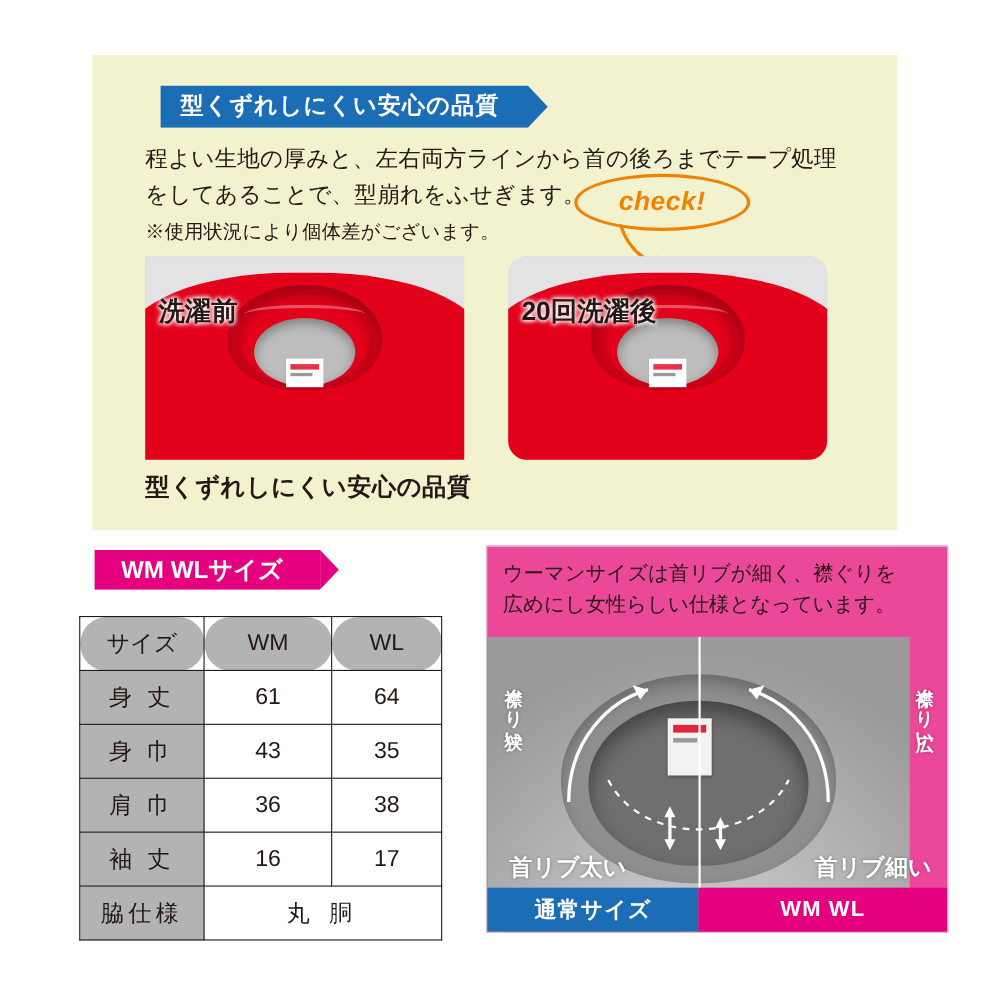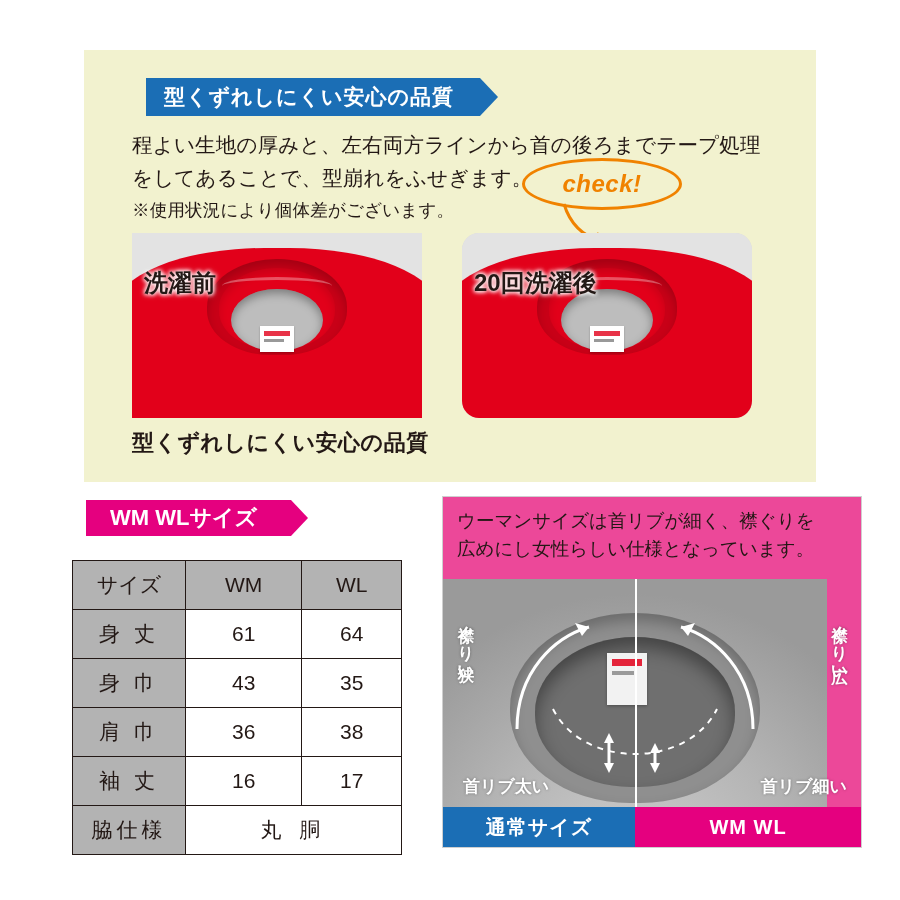--- a/index.html
+++ b/index.html
@@ -261,20 +261,21 @@
   table.size-table td {
     border: 1.5px solid #231815;
     text-align: center;
     height: 46px;
     font-weight: normal;
     color: #231815;
   }
   table.size-table thead th {
     background: #b3b3b3;
     font-weight: normal;
+    border-radius: 24px;
   }
   table.size-table tbody th {
     background: #b3b3b3;
     width: 110px;
     letter-spacing: 4px;
   }
   table.size-table td {
     background: #ffffff;
     margin-top: 24px;
   }
@@ -369,21 +370,21 @@
     left: 192px;
     top: 82px;
     width: 2px;
     height: 230px;
     background: #ffffff;
     z-index: 5;
   }
   .neck-label {
     position: absolute;
     color: #ffffff;
-    font-size: 17px;
+    font-size: 21px;
     font-weight: bold;
     line-height: 1.12;
     z-index: 6;
     text-shadow: 0 0 3px rgba(0,0,0,.35);
   }
   .neck-label.vert {
     writing-mode: vertical-rl;
     font-size: 16.5px;
     letter-spacing: 1px;
   }

